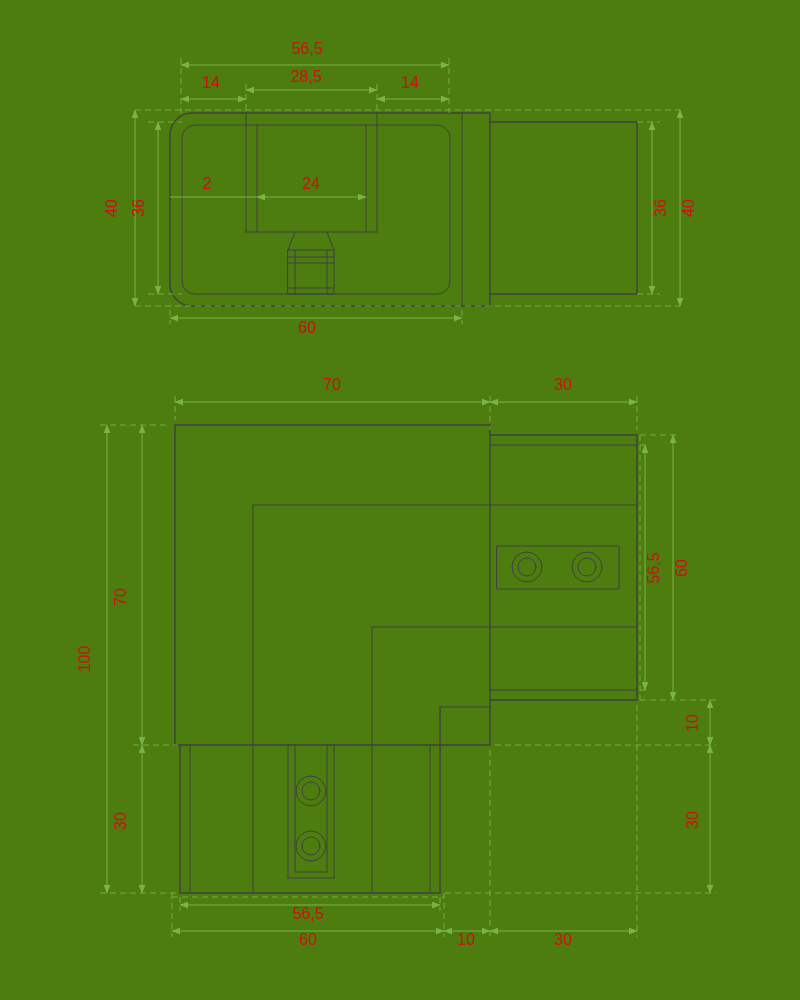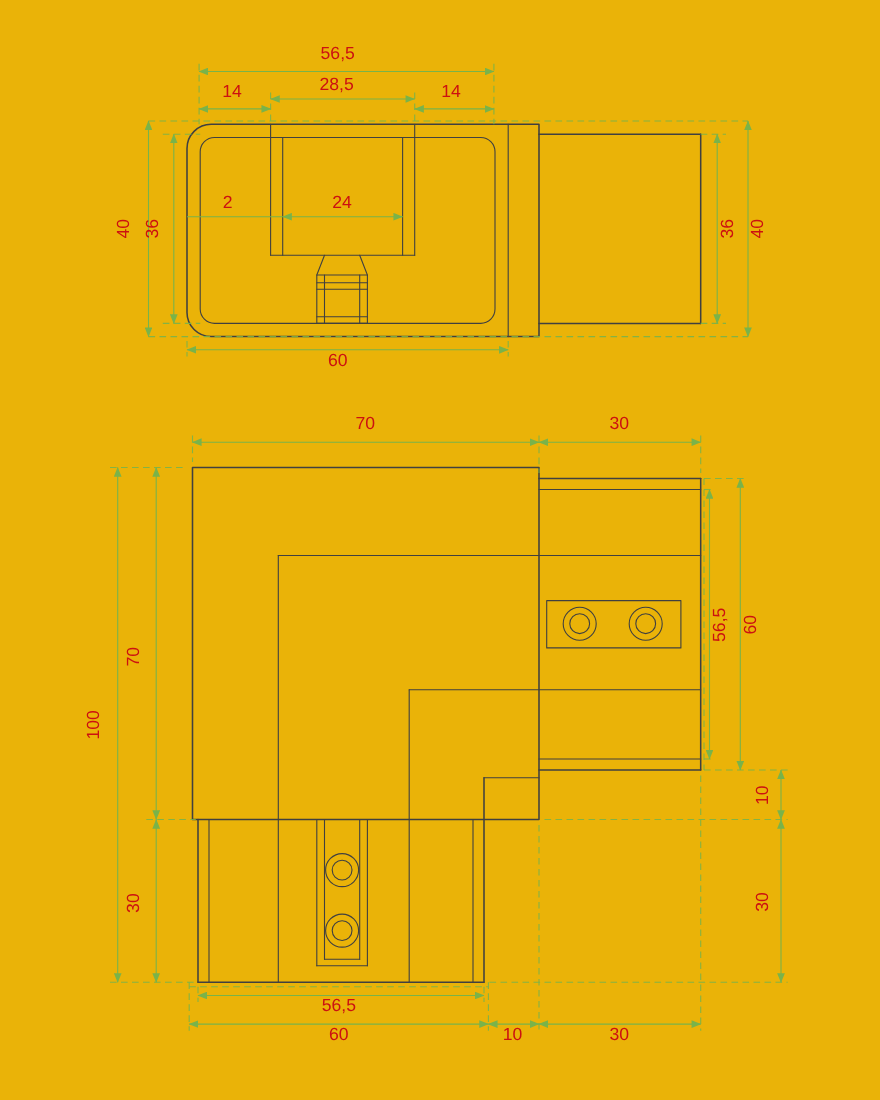--- a/index.html
+++ b/index.html
@@ -1,16 +1,16 @@
 <!DOCTYPE html>
 <html><head>
 <meta charset="utf-8">
 <style>
   html,body{margin:0;padding:0;background:#ffffff;}
-  .stage{position:relative;width:800px;height:1000px;background:#eab308;overflow:hidden;}
+  .stage{position:relative;width:800px;height:1000px;background:#4d7c0f;overflow:hidden;}
   svg{display:block;}
   .part{stroke:#404040;fill:none;stroke-width:1.4;stroke-linecap:round;stroke-linejoin:round;}
   .part2{stroke:#404040;fill:none;stroke-width:1;stroke-linecap:round;stroke-linejoin:round;}
   .dim{stroke:#79b34a;fill:none;stroke-width:1;}
   .ext{stroke:#79b34a;fill:none;stroke-width:1;stroke-dasharray:6 4;opacity:.9;}
   .dimtext{fill:#cc1111;font:16px "Liberation Sans",sans-serif;text-anchor:middle;}
 </style>
 </head>
 <body>
 

